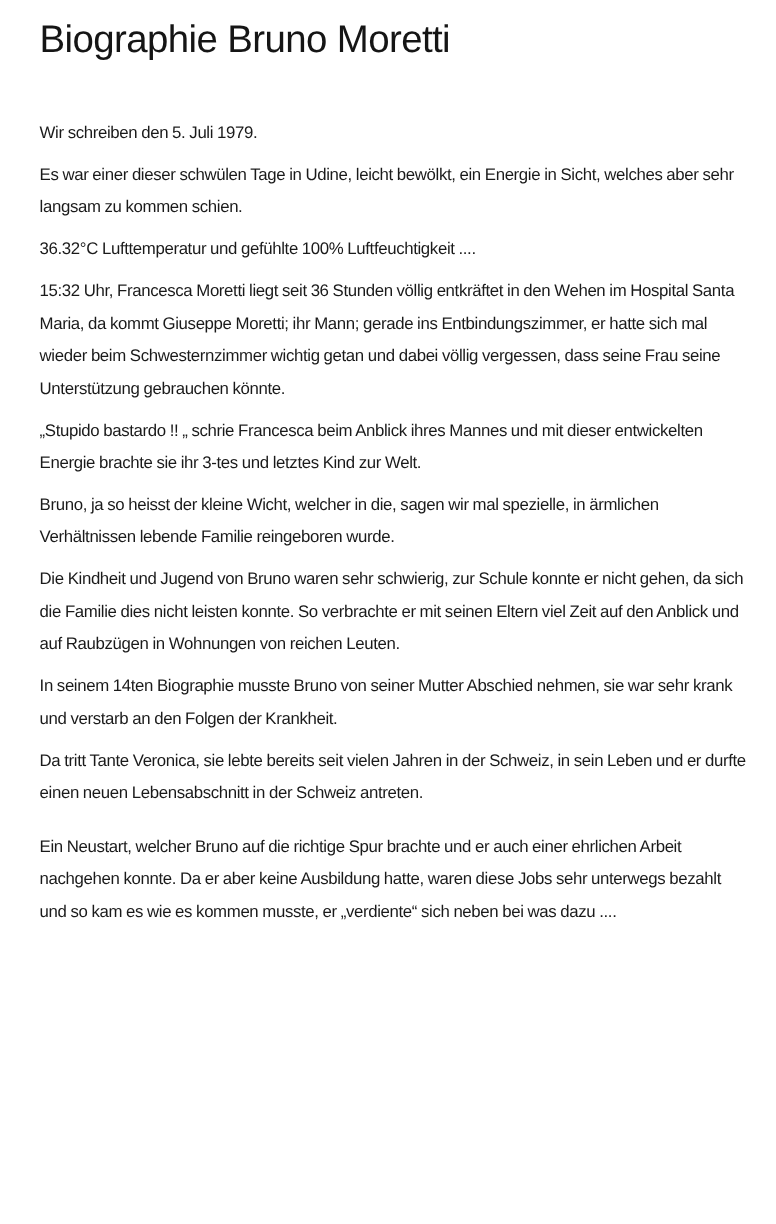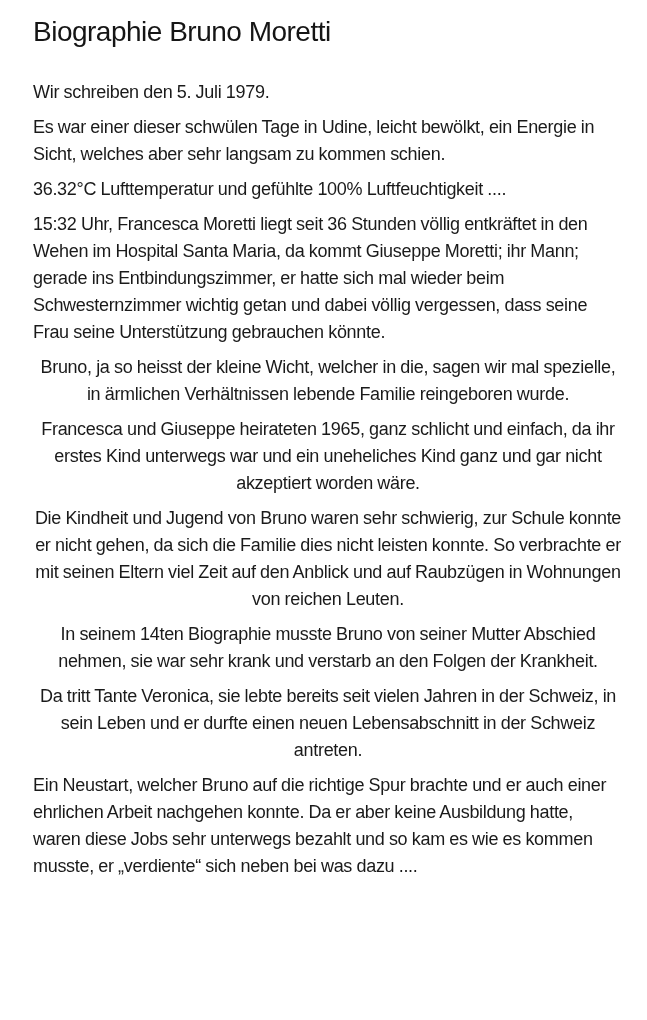--- a/index.html
+++ b/index.html
@@ -15,54 +15,53 @@
     color: #1a1a1a;
   }
   .page {
     box-sizing: border-box;
     width: 647px;
     height: 1020px;
     padding: 14px 24px 0 33px;
     background: #ffffff;
   }
   h1.doc-title {
-    font-size: 28px;
+    font-size: 32px;
     font-weight: 400;
     letter-spacing: -0.5px;
     line-height: 36px;
-    margin: 0 0 29px 0;
+    margin: 0 0 47px 0;
     color: #151515;
   }
   p.para {
-    font-size: 18px;
+    font-size: 14px;
     letter-spacing: -0.3px;
     word-spacing: -0.3px;
     line-height: 27px;
     margin: 0 0 8px 0;
   }
   p.gap-top {
     margin-top: 8px;
-    text-align: center;
   }
   p.tight {
-    margin-bottom: 8px;
+    margin-bottom: 18px;
   }
   p.no-gap-top {
     margin-top: 0;
   }
 </style>
 </head>
 <body>
 
 <div class="page">
   <h1 class="doc-title">Biographie Bruno Moretti</h1>
 
   <p class="para">Wir schreiben den 5. Juli 1979.</p>
   <p class="para">Es war einer dieser schwülen Tage in Udine, leicht bewölkt, ein Energie in Sicht, welches aber sehr langsam zu kommen schien.</p>
   <p class="para">36.32°C Lufttemperatur und gefühlte 100% Luftfeuchtigkeit ....</p>
   <p class="para">15:32 Uhr, Francesca Moretti liegt seit 36 Stunden völlig entkräftet in den Wehen im Hospital Santa Maria, da kommt Giuseppe Moretti; ihr Mann; gerade ins Entbindungszimmer, er hatte sich mal wieder beim Schwesternzimmer wichtig getan und dabei völlig vergessen, dass seine Frau seine Unterstützung gebrauchen könnte.</p>
+  <p class="para">„Stupido bastardo !! „ schrie Francesca beim Anblick ihres Mannes und mit dieser entwickelten Energie brachte sie ihr 3-tes und letztes Kind zur Welt.</p>
   <p class="para gap-top">Bruno, ja so heisst der kleine Wicht, welcher in die, sagen wir mal spezielle, in ärmlichen Verhältnissen lebende Familie reingeboren wurde.</p>
-  <p class="para gap-top">Francesca und Giuseppe heirateten 1965, ganz schlicht und einfach, da ihr erstes Kind unterwegs war und ein uneheliches Kind ganz und gar nicht akzeptiert worden wäre.</p>
   <p class="para gap-top">Die Kindheit und Jugend von Bruno waren sehr schwierig, zur Schule konnte er nicht gehen, da sich die Familie dies nicht leisten konnte. So verbrachte er mit seinen Eltern viel Zeit auf den Anblick und auf Raubzügen in Wohnungen von reichen Leuten.</p>
   <p class="para gap-top">In seinem 14ten Biographie musste Bruno von seiner Mutter Abschied nehmen, sie war sehr krank und verstarb an den Folgen der Krankheit.</p>
   <p class="para gap-top tight">Da tritt Tante Veronica, sie lebte bereits seit vielen Jahren in der Schweiz, in sein Leben und er durfte einen neuen Lebensabschnitt in der Schweiz antreten.</p>
   <p class="para no-gap-top">Ein Neustart, welcher Bruno auf die richtige Spur brachte und er auch einer ehrlichen Arbeit nachgehen konnte. Da er aber keine Ausbildung hatte, waren diese Jobs sehr unterwegs bezahlt und so kam es wie es kommen musste, er „verdiente“ sich neben bei was dazu ....</p>
 </div>
 
 </body></html>

